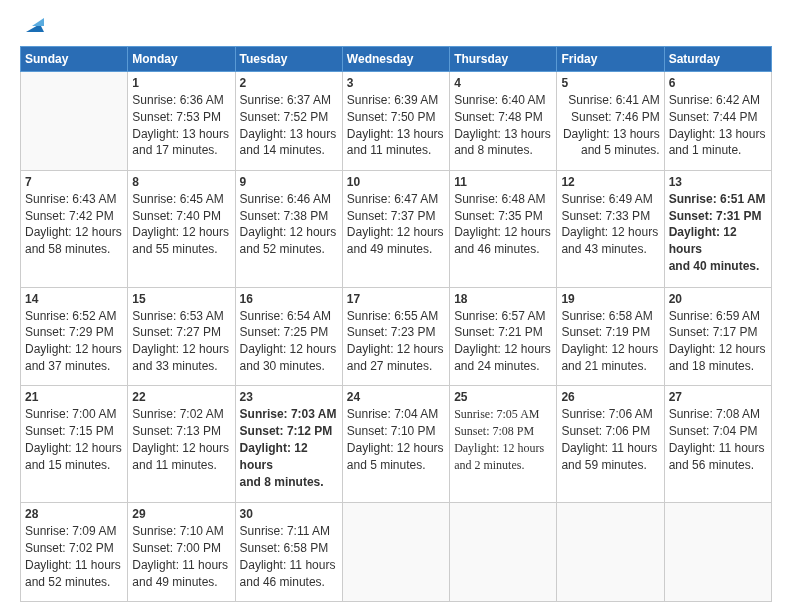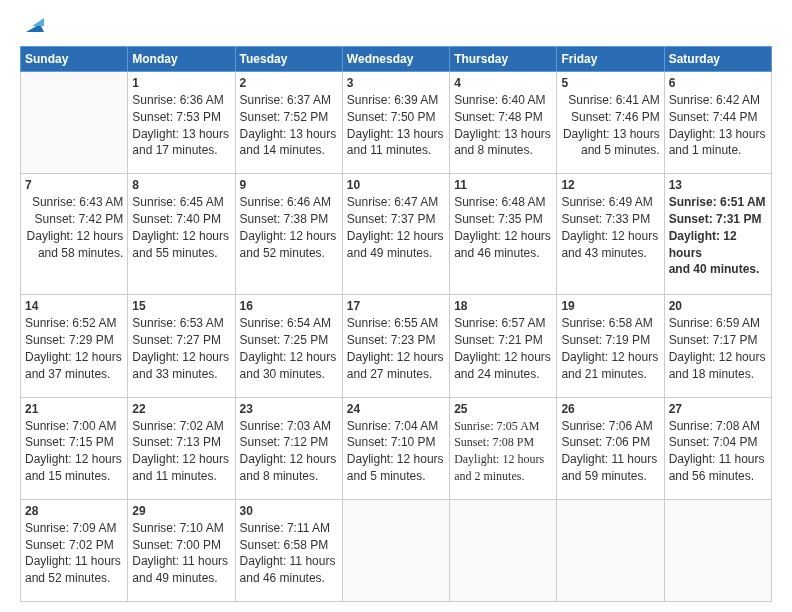--- a/index.html
+++ b/index.html
@@ -174,21 +174,21 @@
             <span class="day-num">6</span>
             <div class="day-info" style="white-space: pre-line;">Sunrise: 6:42 AM
 Sunset: 7:44 PM
 Daylight: 13 hours
 and 1 minute.</div>
           </td>
         </tr>
         <tr>
           <td>
             <span class="day-num">7</span>
-            <div class="day-info" style="white-space: pre-line; text-align: right;">Sunrise: 6:43 AM
+            <div class="day-info" style="white-space: pre-line;">Sunrise: 6:43 AM
 Sunset: 7:42 PM
 Daylight: 12 hours
 and 58 minutes.</div>
           </td>
           <td>
             <span class="day-num">8</span>
             <div class="day-info" style="white-space: pre-line;">Sunrise: 6:45 AM
 Sunset: 7:40 PM
 Daylight: 12 hours
 and 55 minutes.</div>
@@ -290,21 +290,21 @@
           </td>
           <td>
             <span class="day-num">22</span>
             <div class="day-info" style="white-space: pre-line;">Sunrise: 7:02 AM
 Sunset: 7:13 PM
 Daylight: 12 hours
 and 11 minutes.</div>
           </td>
           <td>
             <span class="day-num">23</span>
-            <div class="day-info" style="white-space: pre-line;">Sunrise: 7:03 AM
+            <div class="day-info" style="white-space: pre-line; font-weight: bold;">Sunrise: 7:03 AM
 Sunset: 7:12 PM
 Daylight: 12 hours
 and 8 minutes.</div>
           </td>
           <td>
             <span class="day-num">24</span>
             <div class="day-info" style="white-space: pre-line;">Sunrise: 7:04 AM
 Sunset: 7:10 PM
 Daylight: 12 hours
 and 5 minutes.</div>

